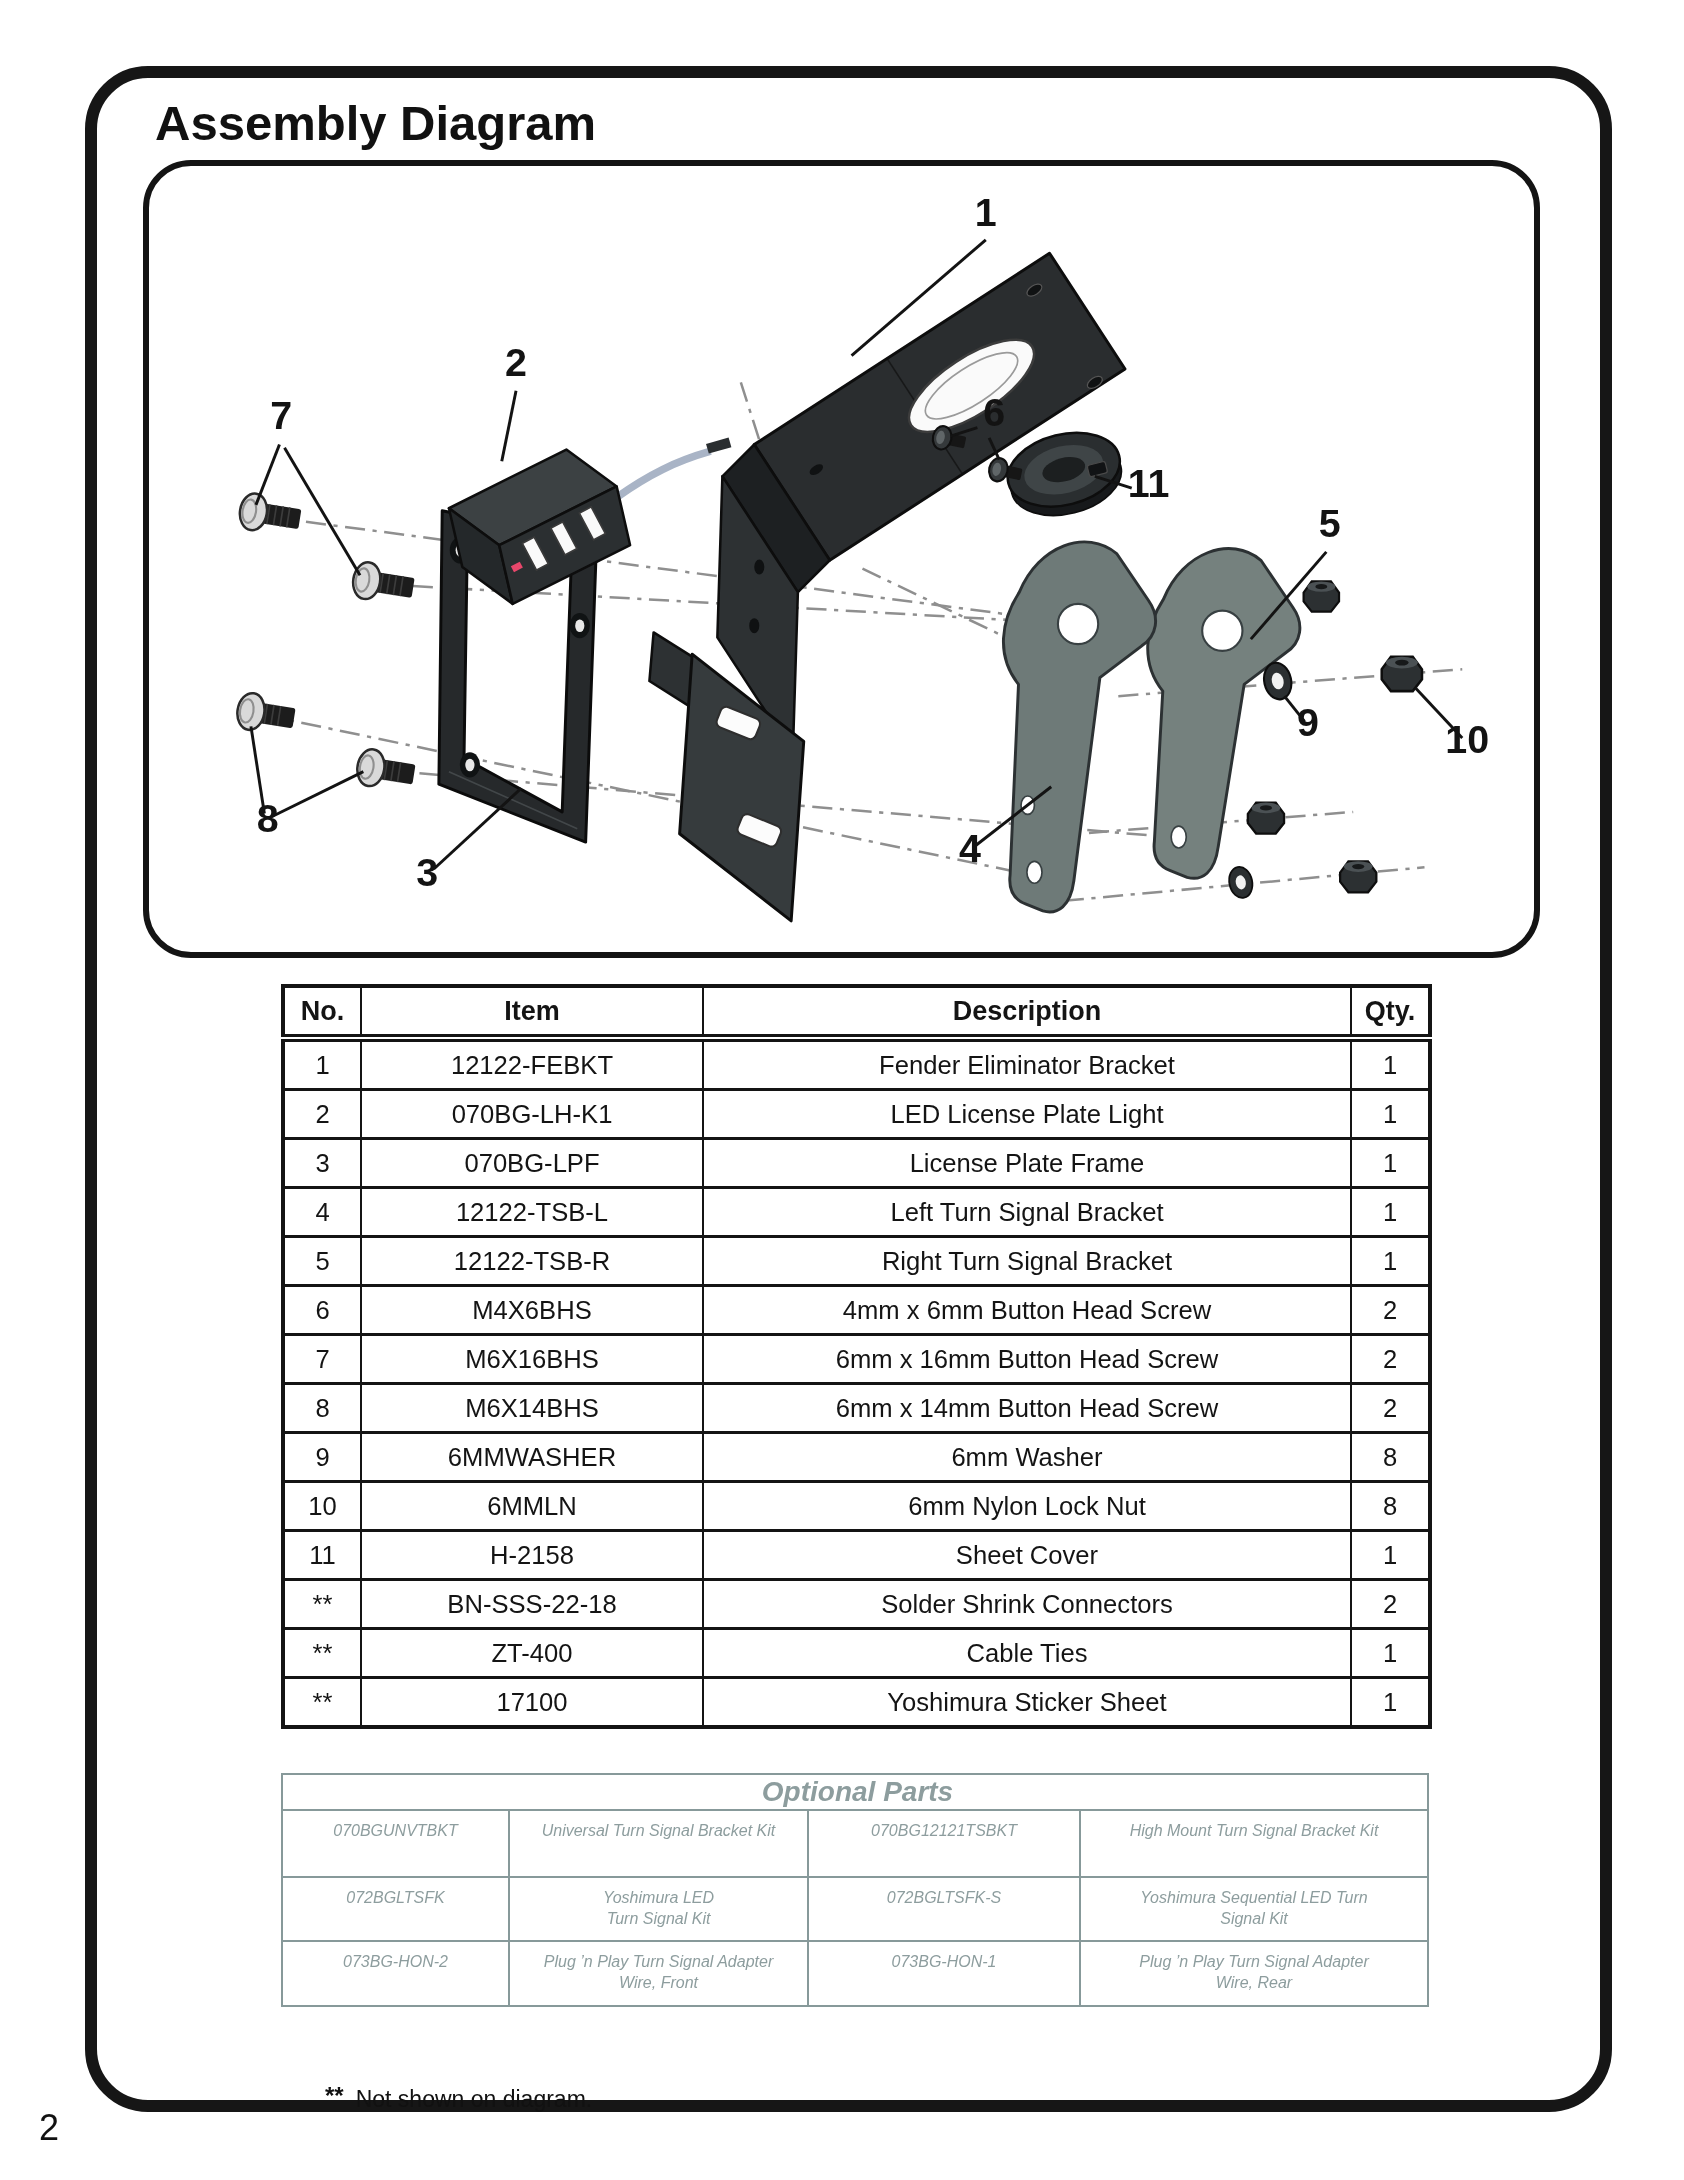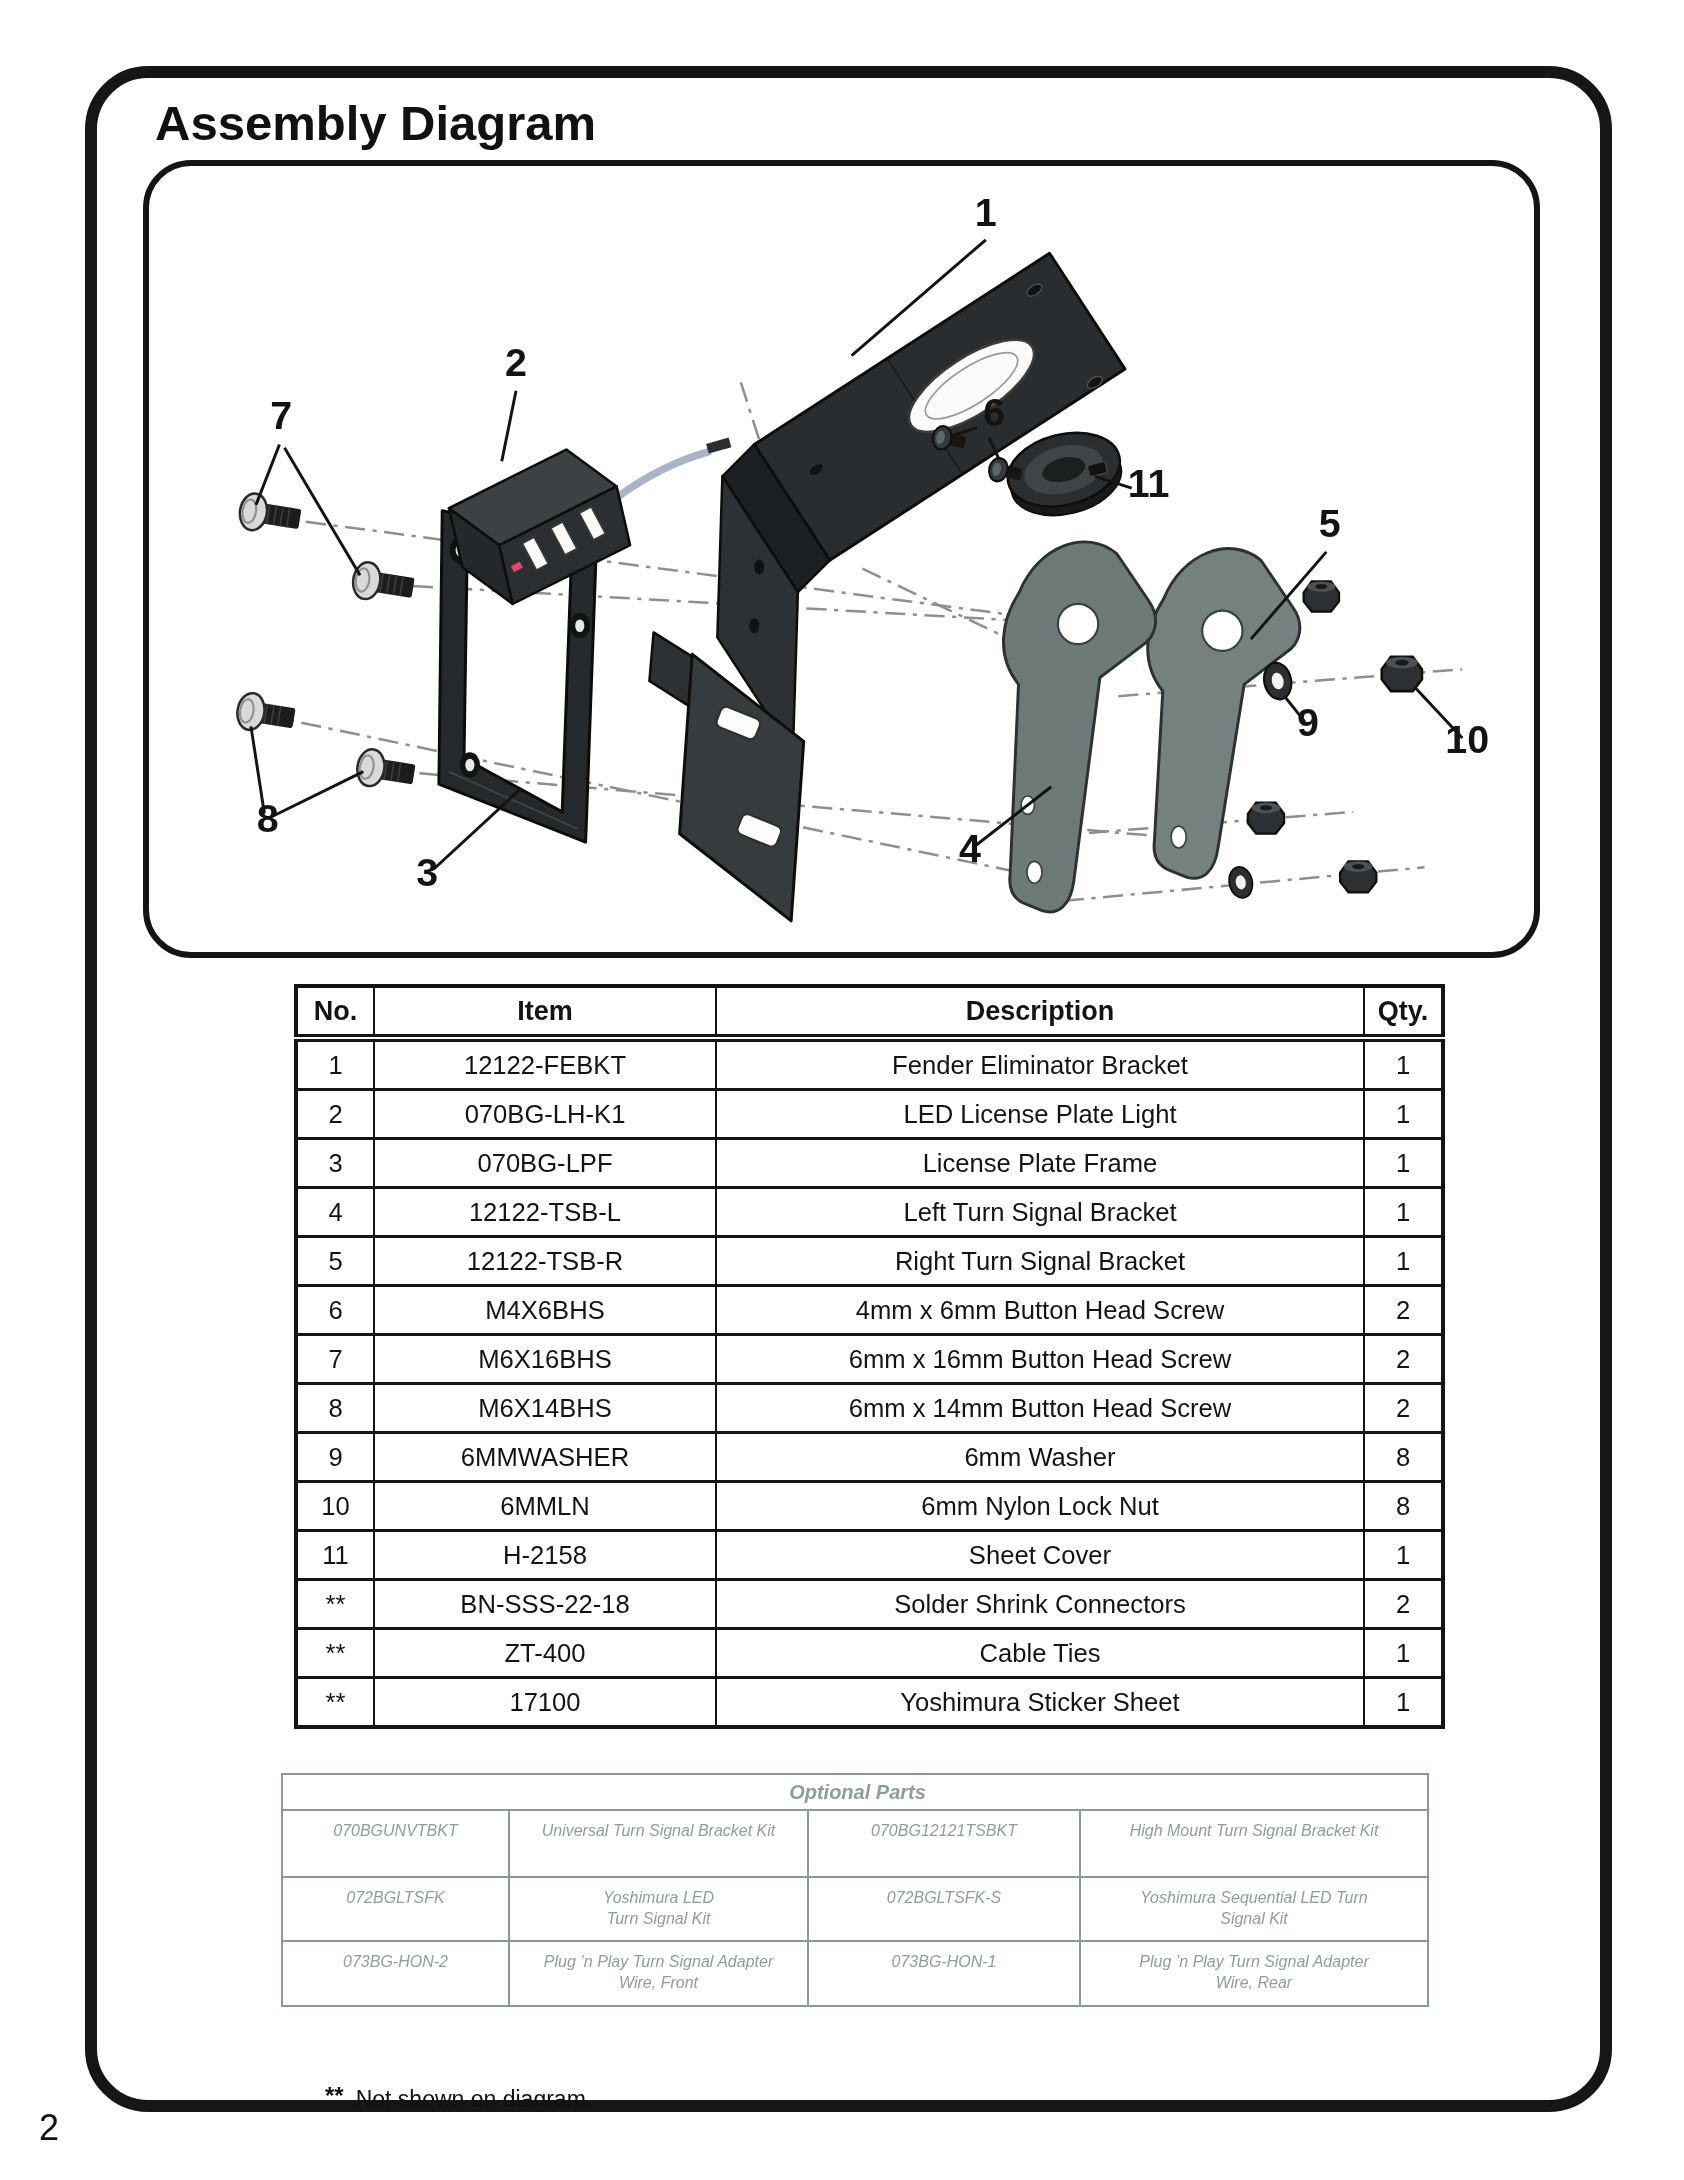--- a/index.html
+++ b/index.html
@@ -12,29 +12,29 @@
 
   .diagram-box{position:absolute;left:143px;top:160px;width:1397px;height:798px;
     border:6px solid #141414;border-radius:48px;box-sizing:border-box;overflow:hidden;background:#fff;}
   .diagram-box svg{display:block;width:100%;height:100%;}
 
   .callout{font-family:"Liberation Sans",sans-serif;font-size:47px;font-weight:bold;fill:#131313;}
   .dashline{stroke:#8f8f8f;stroke-width:3;fill:none;stroke-dasharray:24 9 5 9;}
   .leader{stroke:#131313;stroke-width:3.5;fill:none;}
 
   table.main{position:absolute;left:281px;top:984px;width:1148px;border-collapse:collapse;
-    table-layout:fixed;border:4.3px solid #141414;margin-left:13px;}
+    table-layout:fixed;border:4.3px solid #141414;}
   table.main th,table.main td{border:2.6px solid #141414;text-align:center;vertical-align:middle;
     height:46px;padding:0 3.4px;overflow:hidden;}
   table.main th{font-size:27px;font-weight:bold;border-bottom:8.5px double #141414;}
   table.main td{font-size:25.6px;border-bottom:3.4px solid #141414;}
 
   table.opt{position:absolute;left:281px;top:1773px;width:1148px;border-collapse:collapse;
     table-layout:fixed;border:2.6px solid #87999a;color:#8d9d9e;font-style:italic;}
-  table.opt th{border:2.6px solid #87999a;font-size:20px;font-weight:bold;font-style:italic;
+  table.opt th{border:2.6px solid #87999a;font-size:28px;font-weight:bold;font-style:italic;
     height:32px;text-align:center;vertical-align:middle;padding-left:6px;}
   table.opt td{border:2.6px solid #87999a;font-size:16px;text-align:center;vertical-align:top;
     padding:10.2px 6.8px 3.4px;white-space:pre-line;line-height:1.3;}
   table.opt tr.r1 td{height:51px;}
   table.opt tr.r2 td,table.opt tr.r3 td,table.opt tr.r4 td{height:49px;}
 
   .footnote{position:absolute;left:325px;top:2085px;font-size:23px;color:#111;}
   .footnote .fm{font-size:24px;font-weight:bold;position:relative;top:-2.6px;margin-right:12px;}
   .page-num{position:absolute;left:39px;top:2107px;font-size:36px;color:#111;}
 </style>

